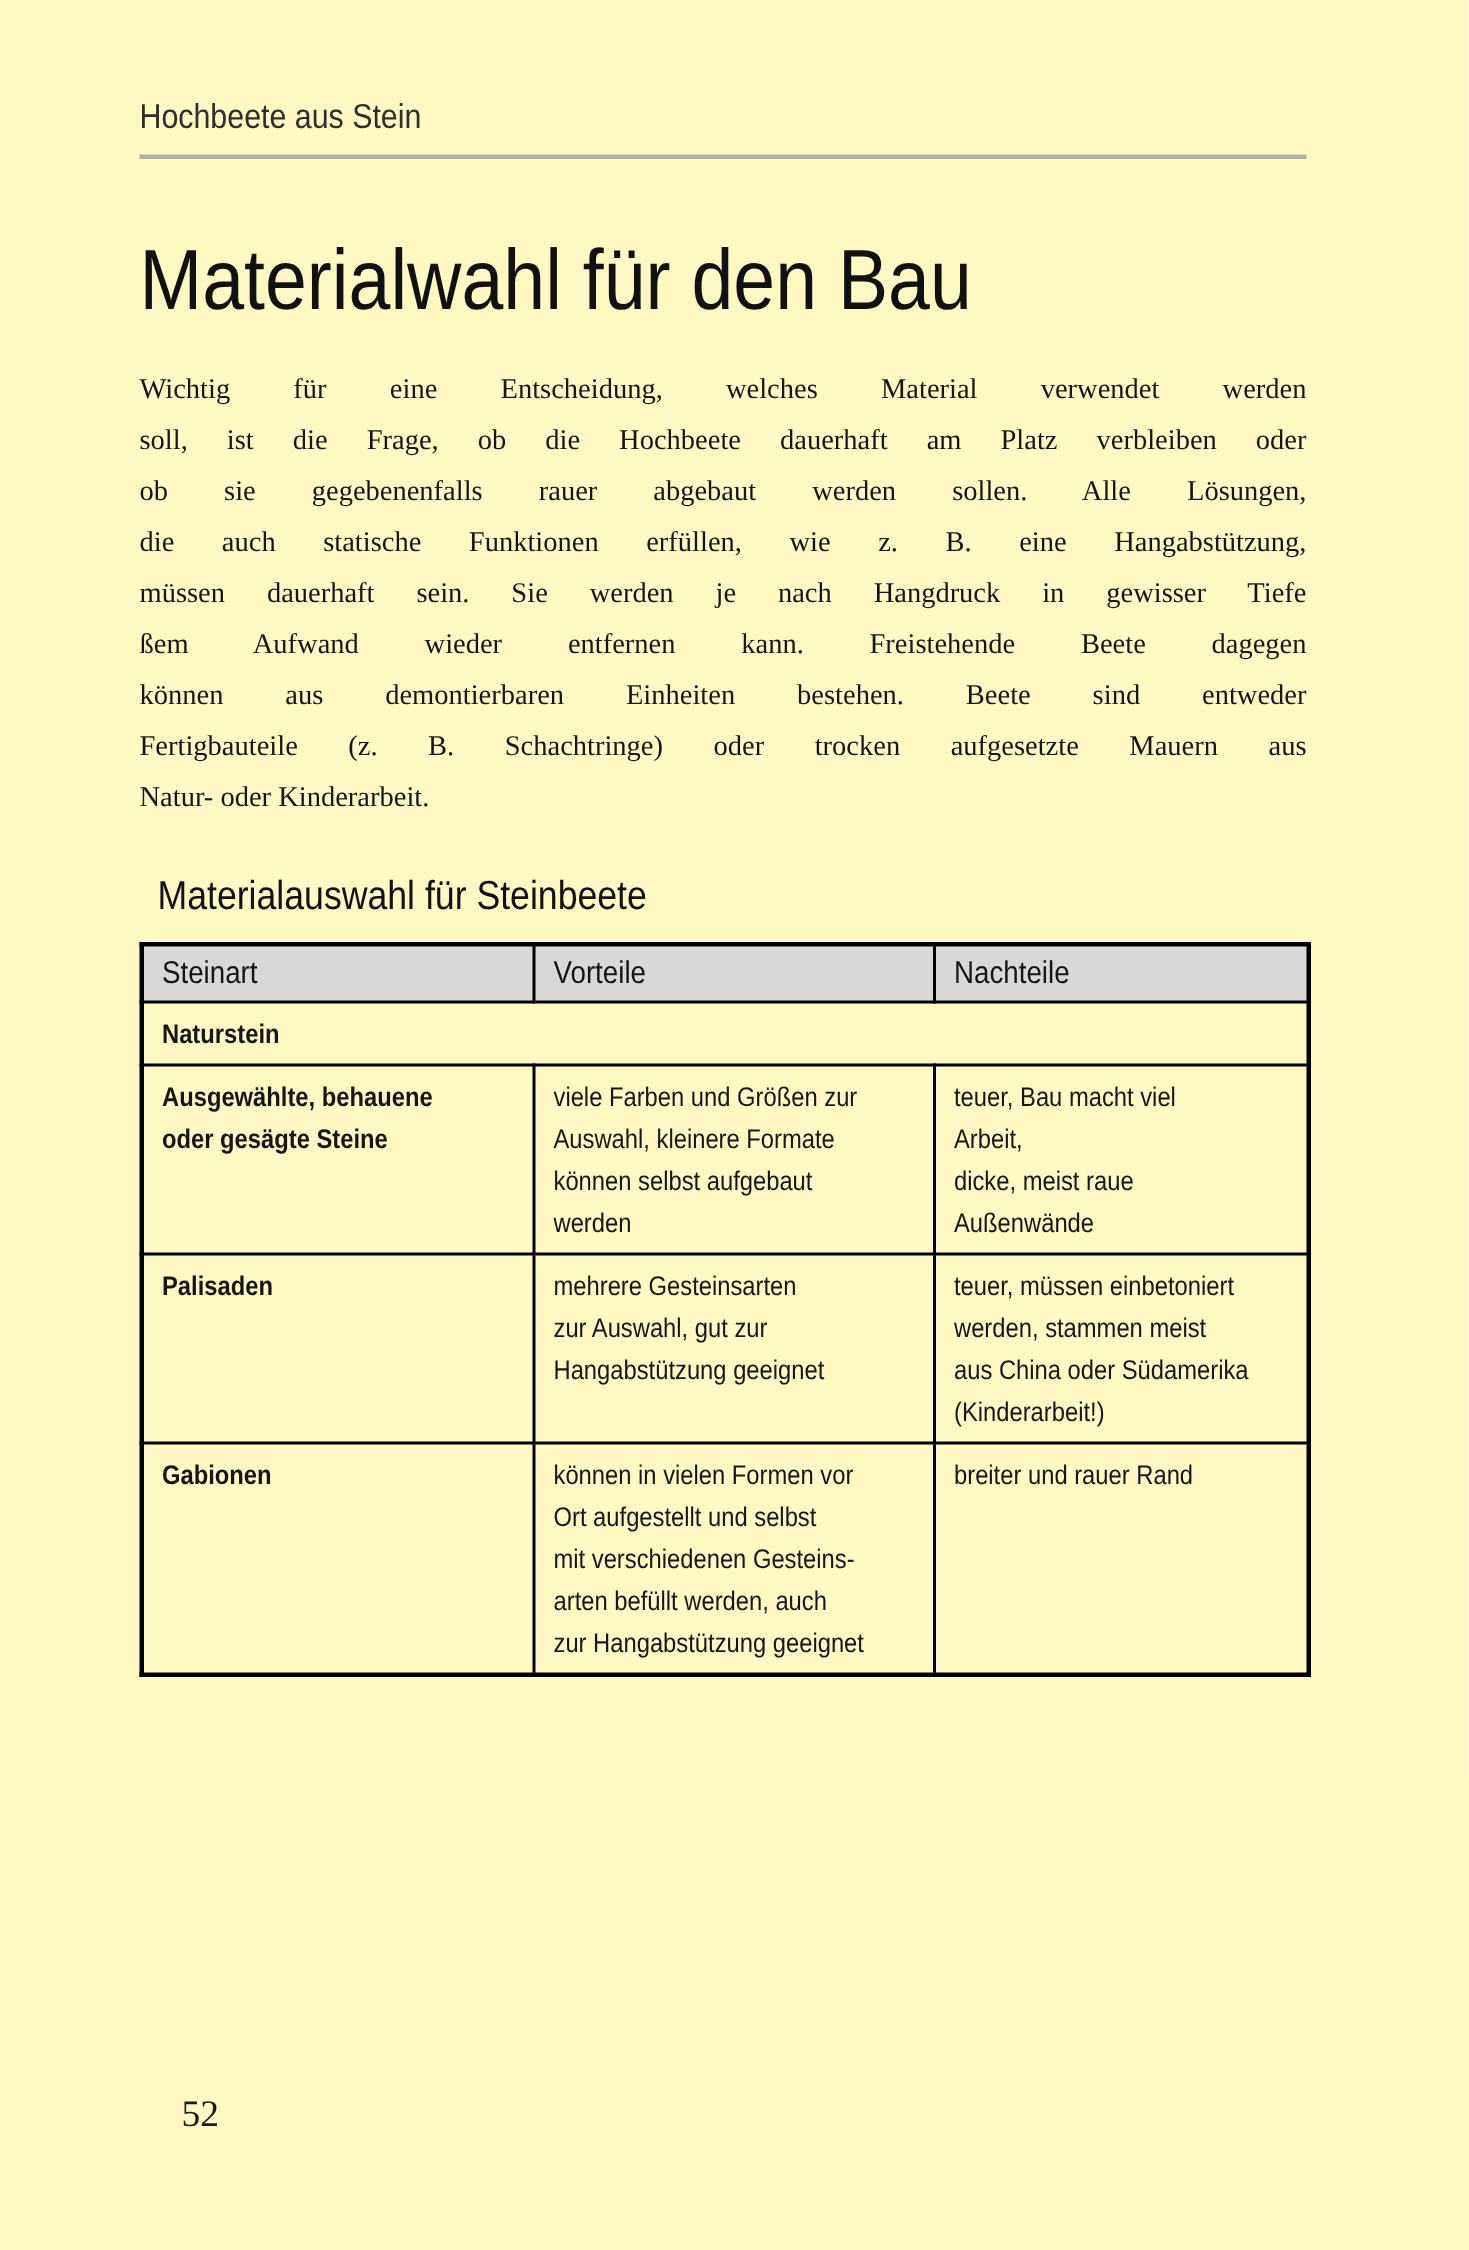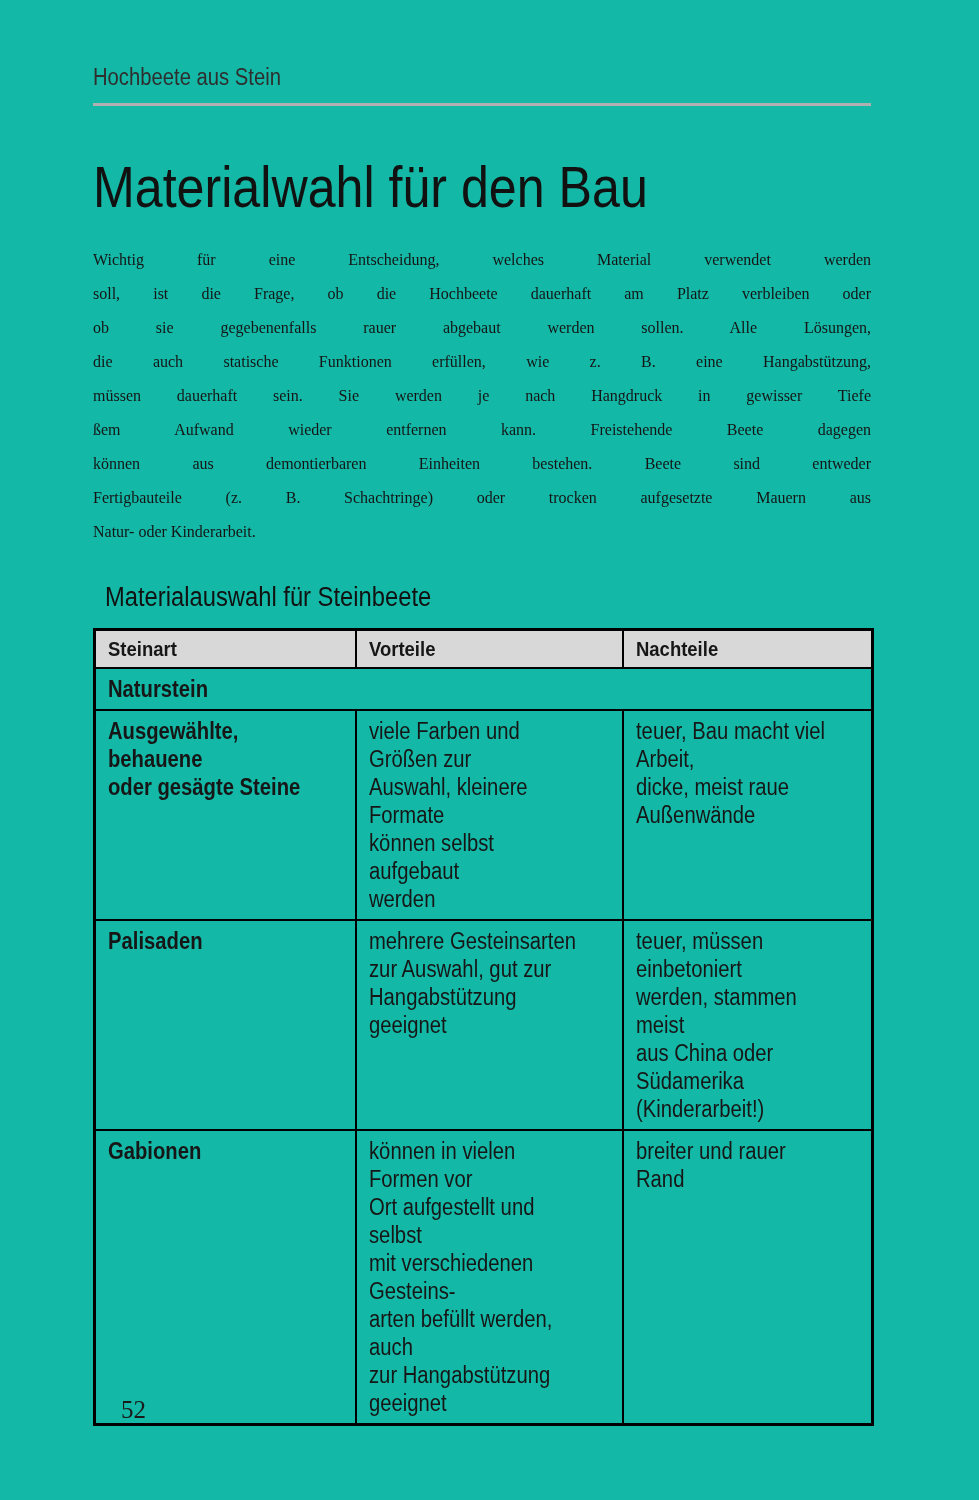--- a/index.html
+++ b/index.html
@@ -1,20 +1,20 @@
 <!DOCTYPE html>
 <html><head>
 <meta charset="utf-8">
 <style>
   html, body { margin: 0; padding: 0; background: #ffffff; }
   .page {
     position: relative;
     width: 979px;
     height: 1500px;
-    background: #14b8a6;
+    background: #fef9c3;
     color: #161616;
     font-family: "Liberation Sans", sans-serif;
     overflow: hidden;
     box-sizing: border-box;
     padding: 64px 0 0 93px;
   }
   .content-w { width: 778px; }
 
   
   .cond {
@@ -39,21 +39,21 @@
     margin: 57px 0 0 0;
     font-size: 57px;
     line-height: 48px;
     font-weight: 400;
     color: #111111;
   }
   .intro {
     margin-top: 32px;
     width: 778px;
     font-family: "Liberation Serif", serif;
-    font-size: 16px;
+    font-size: 19px;
     line-height: 34px;
     color: #151515;
   }
   .jline {
     text-align: justify;
     text-align-last: justify;
   }
   .jline.last { text-align-last: left; }
 
   .subheading {
@@ -79,24 +79,24 @@
     vertical-align: top;
     text-align: left;
     padding: 6px 12px 6px 12px;
     box-sizing: border-box;
   }
   table.materials th {
     background: #d8d8d8;
     font-size: 21px;
     line-height: 24px;
     height: 36px;
-    font-weight: 700;
+    font-weight: 400;
   }
   table.materials td {
-    font-size: 23px;
+    font-size: 18px;
     line-height: 28px;
   }
   td.group-cell { padding-top: 5px; padding-bottom: 5px; font-weight: 700; font-size: 20px; }
   .bold { font-weight: 700; }
   td.body-cell { padding-top: 7px; padding-bottom: 7px; }
 
   .page-number {
     position: absolute;
     left: 93px;
     top: 1396px;

